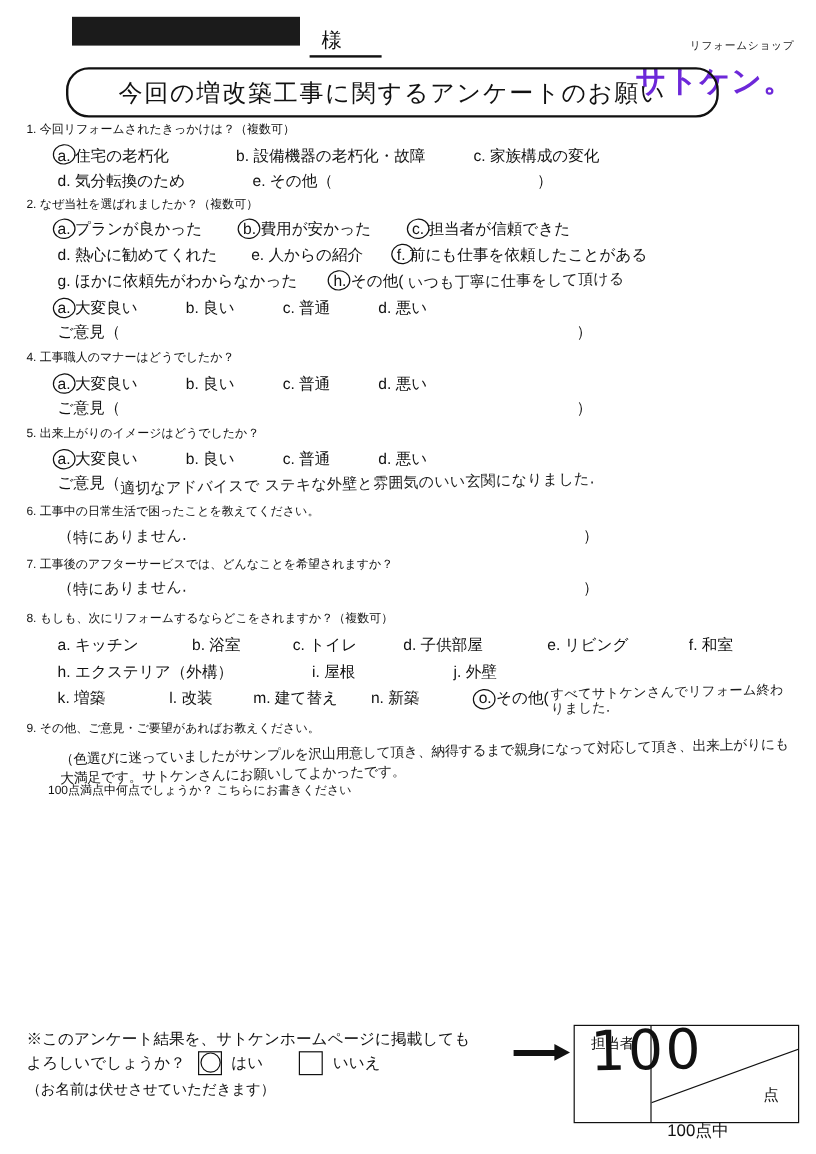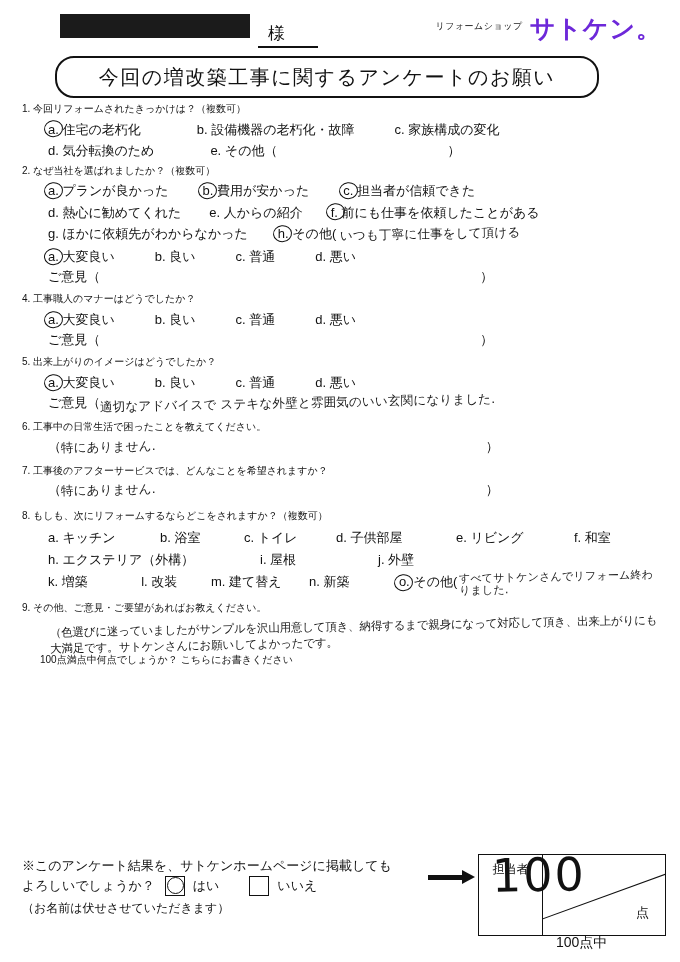--- a/index.html
+++ b/index.html
@@ -46,24 +46,25 @@
     position: absolute;
     left: 258px;
     top: 46px;
     width: 60px;
     height: 2px;
     background: #111;
   }
   .brand {
     position: absolute;
     right: 18px;
-    top: 16px;
-    display: flex;
-    align-items: center;
+    top: 32px;
+    display: flex;
+    align-items: flex-end;
     gap: 7px;
+    flex-direction: column;
   }
   .brand-small {
     font-size: 9px;
     letter-spacing: 0.5px;
     padding-bottom: 4px;
     color: #222;
   }
   .brand-main {
     font-size: 25px;
     font-weight: bold;

